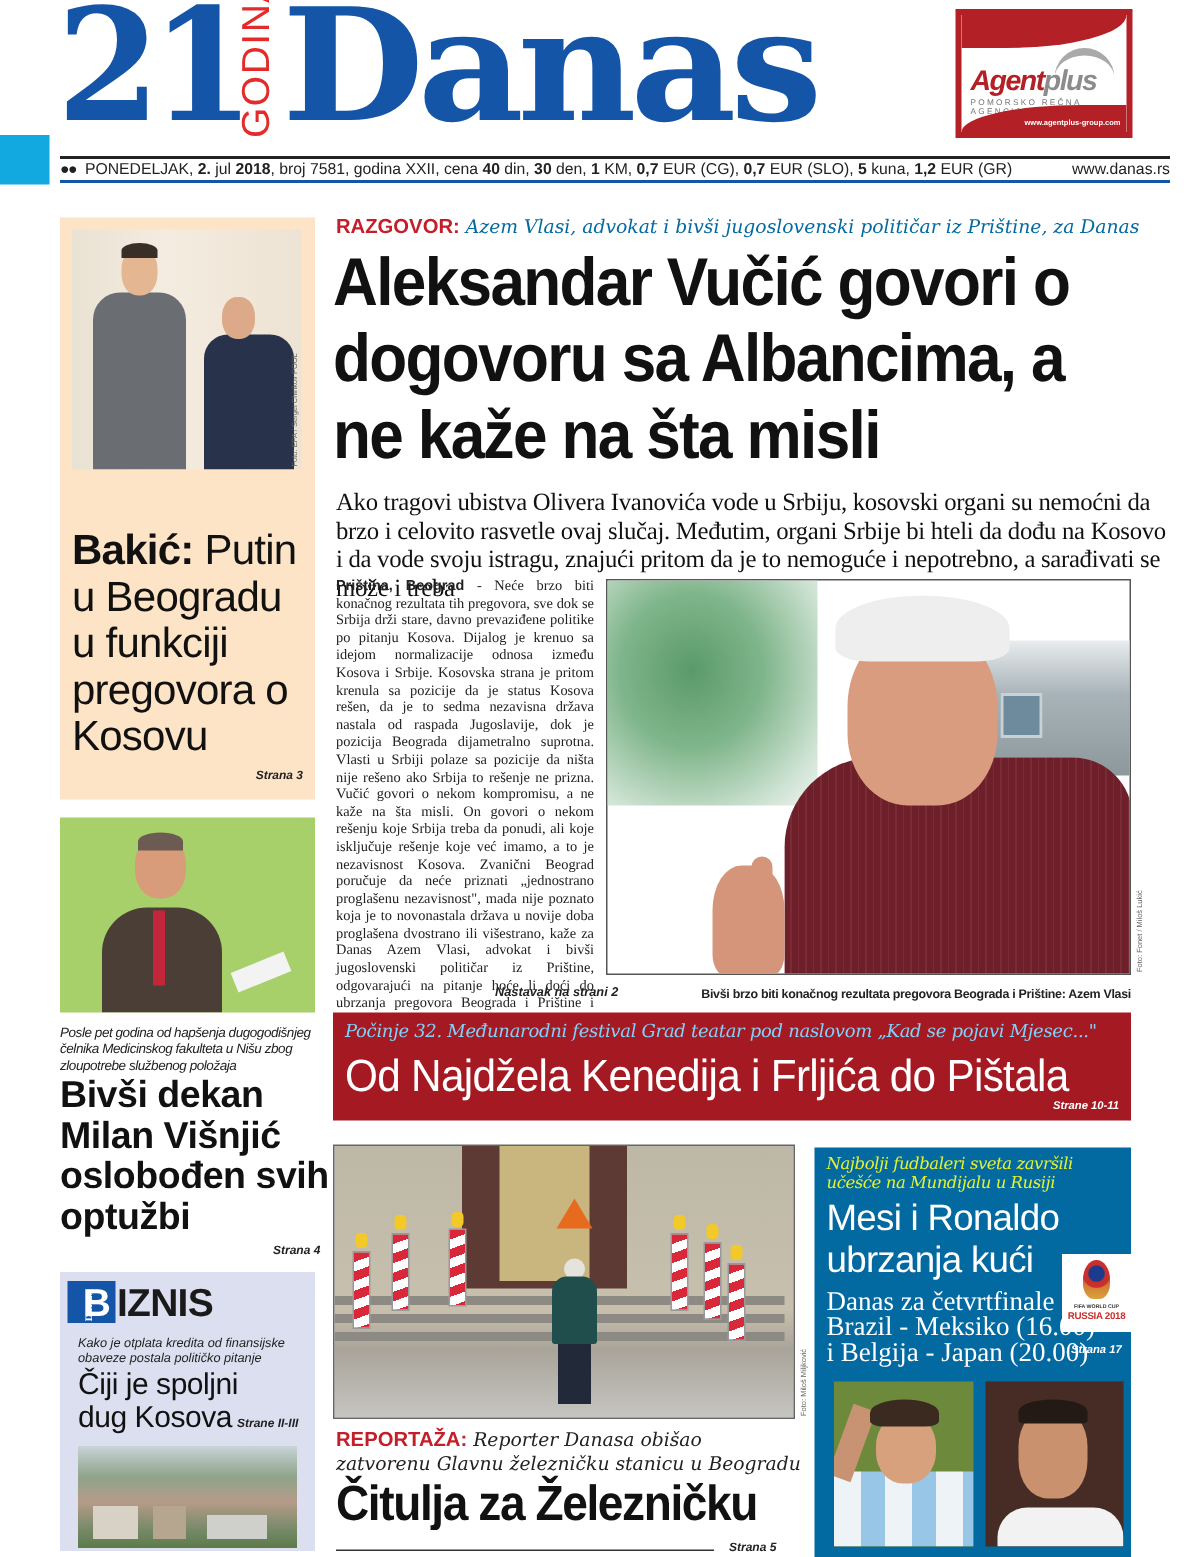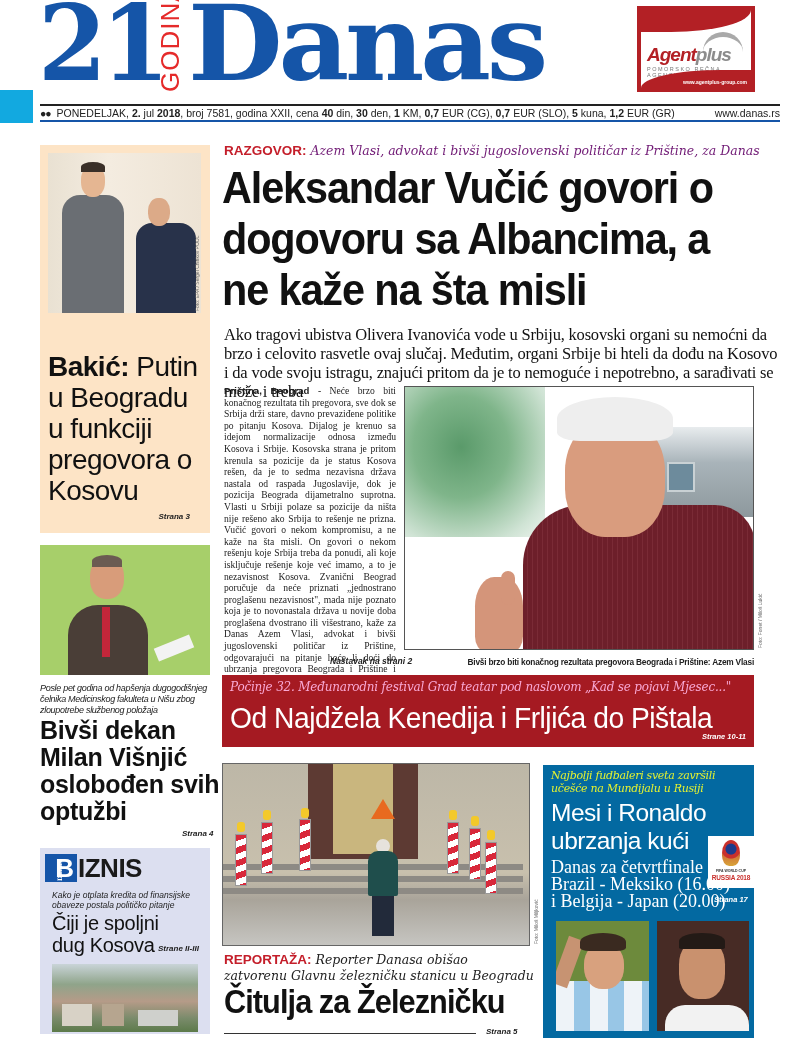--- a/index.html
+++ b/index.html
@@ -56,21 +56,21 @@
   .biznis-danas { position: absolute; left: 1px; top: 27px; transform: rotate(-90deg); transform-origin: left top; font-size: 6px; color: #fff; font-weight: bold; font-family: "DejaVu Serif", serif; }
   .biznis-rest { font-weight: bold; font-size: 26px; line-height: 28px; color: #1a1a1a; margin-left: 1px; letter-spacing: -0.5px; }
   .biznis-kicker { position: absolute; left: 12px; top: 42px; width: 158px; font-style: italic; font-size: 8.5px; line-height: 10px; color: #222; }
   .biznis-head { position: absolute; left: 12px; top: 64px; width: 140px; font-size: 20px; line-height: 22px; color: #111; letter-spacing: -0.3px; }
   .photo-kosovo { left: 12px; top: 116px; width: 146px; height: 68px; background: linear-gradient(180deg, #c9d4d8 0%, #8fa48a 30%, #b59b88 55%, #7a8b6b 80%, #5c7a4a 100%); }
   .kosovo-bldg { position: absolute; bottom: 6px; height: 22px; background: #d8d2c6; }
 
   
   .razgovor { position: absolute; left: 224px; top: 143px; font-size: 13.5px; line-height: 16px; white-space: nowrap; }
   .razgovor .lab { font-family: "Liberation Sans", sans-serif; font-weight: bold; color: #c41e2a; }
-  .razgovor .txt { font-family: "DejaVu Serif", serif; font-style: italic; font-size: 12.5px; color: #701a75; }
+  .razgovor .txt { font-family: "DejaVu Serif", serif; font-style: italic; font-size: 12.5px; color: #0369a1; }
   .main-head { position: absolute; left: 222px; top: 162px; width: 570px; font-family: "Liberation Sans", sans-serif; font-weight: bold; font-size: 45px; line-height: 51px; color: #111; letter-spacing: -1.2px; transform: scaleX(0.92); transform-origin: left; }
   .main-lead { position: absolute; left: 224px; top: 325px; width: 560px; font-family: "Liberation Serif", serif; font-size: 16.5px; line-height: 19px; color: #111; letter-spacing: -0.2px; }
   .main-body { position: absolute; left: 224px; top: 385px; width: 172px; font-family: "Liberation Serif", serif; font-size: 9.6px; line-height: 11.6px; color: #222; text-align: justify; hyphens: auto; }
   .main-body b { font-family: "Liberation Sans", sans-serif; font-weight: bold; }
   .main-body .para2 { text-indent: 10px; }
   .main-body .sig { font-style: italic; font-weight: bold; }
   .nastavak { position: absolute; left: 330px; top: 656px; font-style: italic; font-weight: bold; font-size: 8.5px; color: #222; }
 
   .photo-vlasi { left: 404px; top: 386px; width: 350px; height: 264px; background: #fff; border: 1px solid #555; }
   .vlasi-trees { position: absolute; left: 0; top: 0; width: 140px; height: 150px; background: radial-gradient(ellipse at 40% 40%, #5a9a6a 0%, #7fb58a 40%, #cfe3d4 80%, #eef4ef 100%); }
@@ -78,21 +78,21 @@
   .vlasi-win { position: absolute; left: 262px; top: 75px; width: 28px; height: 30px; background: #6d8b9c; border: 2px solid #c9d1d4; }
   .vlasi-shirt { position: absolute; left: 118px; top: 118px; width: 232px; height: 146px; background: #6d1f2a; border-radius: 60px 40px 0 0; background-image: repeating-linear-gradient(90deg, #6d1f2a 0 4px, #7a2b36 4px 5px); }
   .vlasi-face { position: absolute; left: 160px; top: 30px; width: 100px; height: 120px; background: #d99c7e; border-radius: 45% 45% 40% 40%; }
   .vlasi-hair { position: absolute; left: 152px; top: 10px; width: 116px; height: 44px; background: #eeeeee; border-radius: 50% 50% 20% 20%; }
   .vlasi-hand { position: absolute; left: 70px; top: 190px; width: 48px; height: 74px; background: #d4957a; border-radius: 40% 40% 20% 20%; }
   .vlasi-thumb { position: absolute; left: 96px; top: 184px; width: 14px; height: 34px; background: #d4957a; border-radius: 8px; }
   .vlasi-caption { position: absolute; left: 404px; top: 657px; width: 350px; text-align: right; font-family: "Liberation Sans", sans-serif; font-size: 8.3px; font-weight: bold; color: #222; letter-spacing: -0.2px; }
 
   
   .banner { position: absolute; left: 222px; top: 675px; width: 532px; height: 72px; background: #a51a22; }
-  .banner-kicker { position: absolute; left: 8px; top: 5px; font-family: "DejaVu Serif", serif; font-style: italic; font-size: 12px; color: #f9a8d4; white-space: nowrap; letter-spacing: -0.2px; }
+  .banner-kicker { position: absolute; left: 8px; top: 5px; font-family: "DejaVu Serif", serif; font-style: italic; font-size: 12px; color: #7dd3fc; white-space: nowrap; letter-spacing: -0.2px; }
   .banner-head { position: absolute; left: 8px; top: 26px; font-family: "Liberation Sans", sans-serif; font-size: 30px; line-height: 34px; color: #fff; white-space: nowrap; letter-spacing: -0.5px; transform: scaleX(0.94); transform-origin: left; }
   .banner-strana { right: 8px; top: 57px; color: #fff; font-size: 7.5px; }
 
   
   .photo-station { left: 222px; top: 763px; width: 308px; height: 183px; background: linear-gradient(180deg, #bdb7a7 0%, #c8c0ad 60%, #a9a49a 75%, #c6c5c1 100%); border: 1px solid #666; }
   .st-door { position: absolute; left: 85px; top: 0; width: 110px; height: 95px; background: #5d3a33; }
   .st-inner { position: absolute; left: 110px; top: 0; width: 60px; height: 90px; background: #c9b67e; }
   .st-step { position: absolute; left: 0; height: 6px; width: 300px; background: #8d8a84; }
   .st-sign { position: absolute; width: 12px; height: 52px; background: repeating-linear-gradient(160deg, #d8283a 0 6px, #fff 6px 12px); border: 1px solid #999; }
   .st-lamp { position: absolute; width: 8px; height: 10px; background: #f3c92a; border-radius: 3px; }
@@ -157,21 +157,21 @@
 <div class="box-putin">
   <div class="photo photo-putin">
     <div class="suit1"></div>
       <div class="head1"></div>
       <div class="hair1"></div>
     <div class="suit2"></div>
       <div class="head2"></div>
     <div class="credit" style="left:146px; top:158px;">Foto: EPA / Sergei Chirikov POOL</div>
   </div>
   <div class="putin-head"><b>Bakić:</b><span> Putin u Beogradu u funkciji pregovora o Kosovu</span></div>
-  <div class="strana" style="right:20px; bottom:12px;">Strana 3</div>
+  <div class="strana" style="right:8px; bottom:12px;">Strana 3</div>
 </div>
 
 <div class="photo photo-dekan">
   <div class="dekan-body"></div>
     <div class="dekan-tie"></div>
     <div class="dekan-head"></div>
     <div class="dekan-hair"></div>
     <div class="dekan-paper"></div>
 </div>
 <div class="dekan-kicker">Posle pet godina od hapšenja dugogodišnjeg čelnika Medicinskog fakulteta u Nišu zbog zloupotrebe službenog položaja</div>

